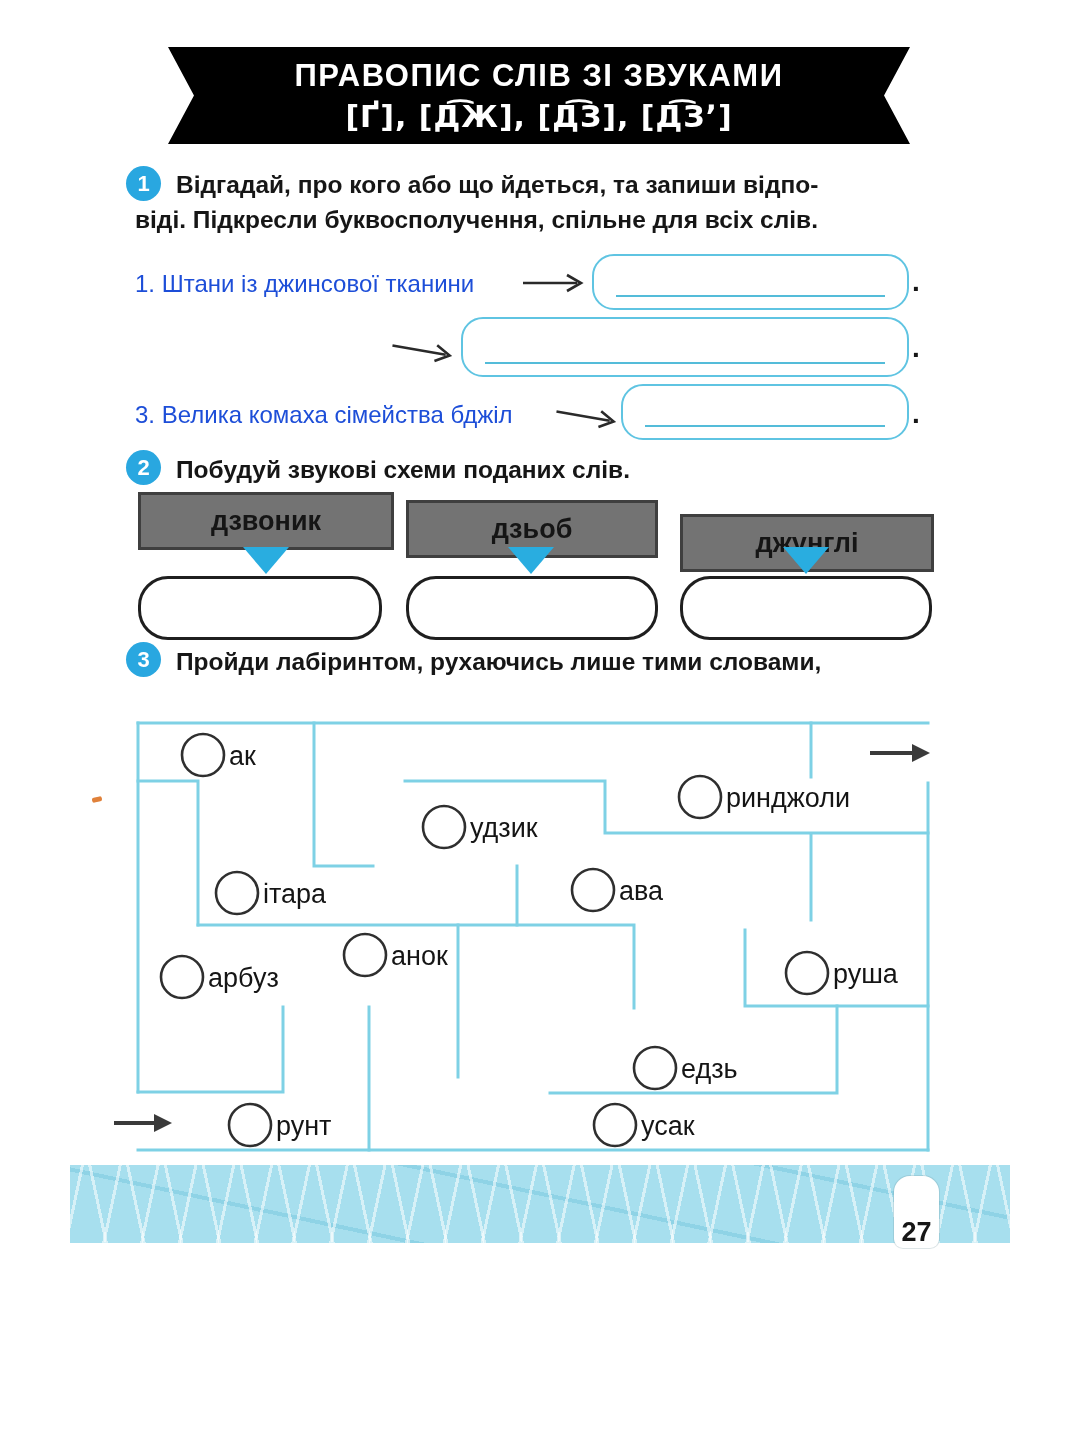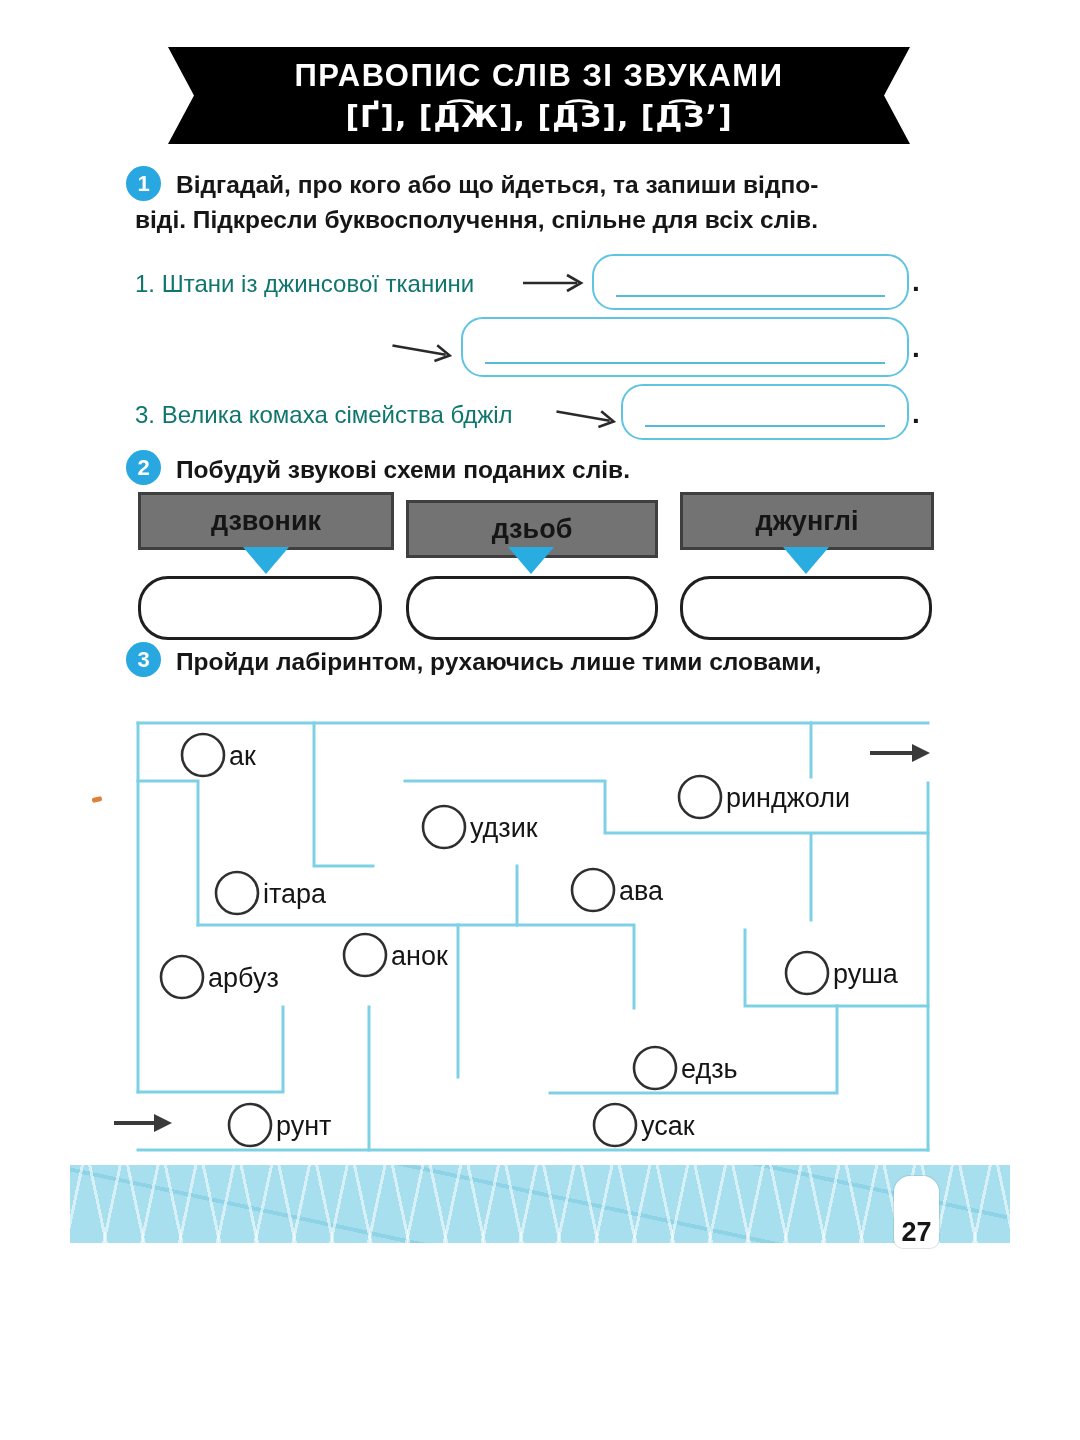--- a/index.html
+++ b/index.html
@@ -16,21 +16,21 @@
                 font-size:30px;font-weight:700;letter-spacing:1px;
                 font-family:"DejaVu Sans",sans-serif;}
 
   
   .num-circle{width:35px;height:35px;border-radius:50%;background:#29a7e0;
               color:#fff;font-size:22px;font-weight:700;display:flex;
               align-items:center;justify-content:center;}
   .task-text{font-size:24.5px;font-weight:700;line-height:35px;color:#161616;}
 
   
-  .item-text{font-size:24px;font-weight:400;color:#0f766e;white-space:nowrap;}
+  .item-text{font-size:24px;font-weight:400;color:#1d4ed8;white-space:nowrap;}
   .answer-box{border:2px solid #5fc4e2;border-radius:22px;background:#fff;}
   .answer-line{position:absolute;left:22px;right:22px;bottom:11px;height:2px;background:#54bcd9;}
   .dot{font-size:28px;font-weight:700;color:#161616;}
 
   
   .word-box{background:#737373;border:3px solid #3f3f3f;display:flex;
             align-items:center;justify-content:center;}
   .word-box span{font-size:27px;font-weight:600;color:#151515;}
   .tri-down{width:0;height:0;border-left:23px solid transparent;
             border-right:23px solid transparent;border-top:27px solid #29ade0;}
@@ -109,21 +109,21 @@
     <span>2</span>
   </div>
   <div class="abs task-text" style="left:176px;top:452px;width:760px;">Побудуй звукові схеми поданих слів.</div>
 
   <div class="abs word-box" style="left:138px;top:492px;width:250px;height:52px;">
     <span>дзвоник</span>
   </div>
   <div class="abs word-box" style="left:406px;top:473px;width:246px;height:52px;margin-top:27px;">
     <span>дзьоб</span>
   </div>
-  <div class="abs word-box" style="left:680px;top:492px;width:248px;height:52px;text-align:right;">
+  <div class="abs word-box" style="left:680px;top:514px;width:248px;height:52px;text-align:right;">
     <span>джунглі</span>
   </div>
 
   <div class="abs tri-down" style="left:243px;top:547px;"></div>
   <div class="abs tri-down" style="left:508px;top:547px;"></div>
   <div class="abs tri-down" style="left:783px;top:547px;"></div>
 
   <div class="abs scheme-box" style="left:138px;top:576px;width:238px;height:58px;"></div>
   <div class="abs scheme-box" style="left:406px;top:576px;width:246px;height:58px;"></div>
   <div class="abs scheme-box" style="left:680px;top:576px;width:246px;height:58px;"></div>

